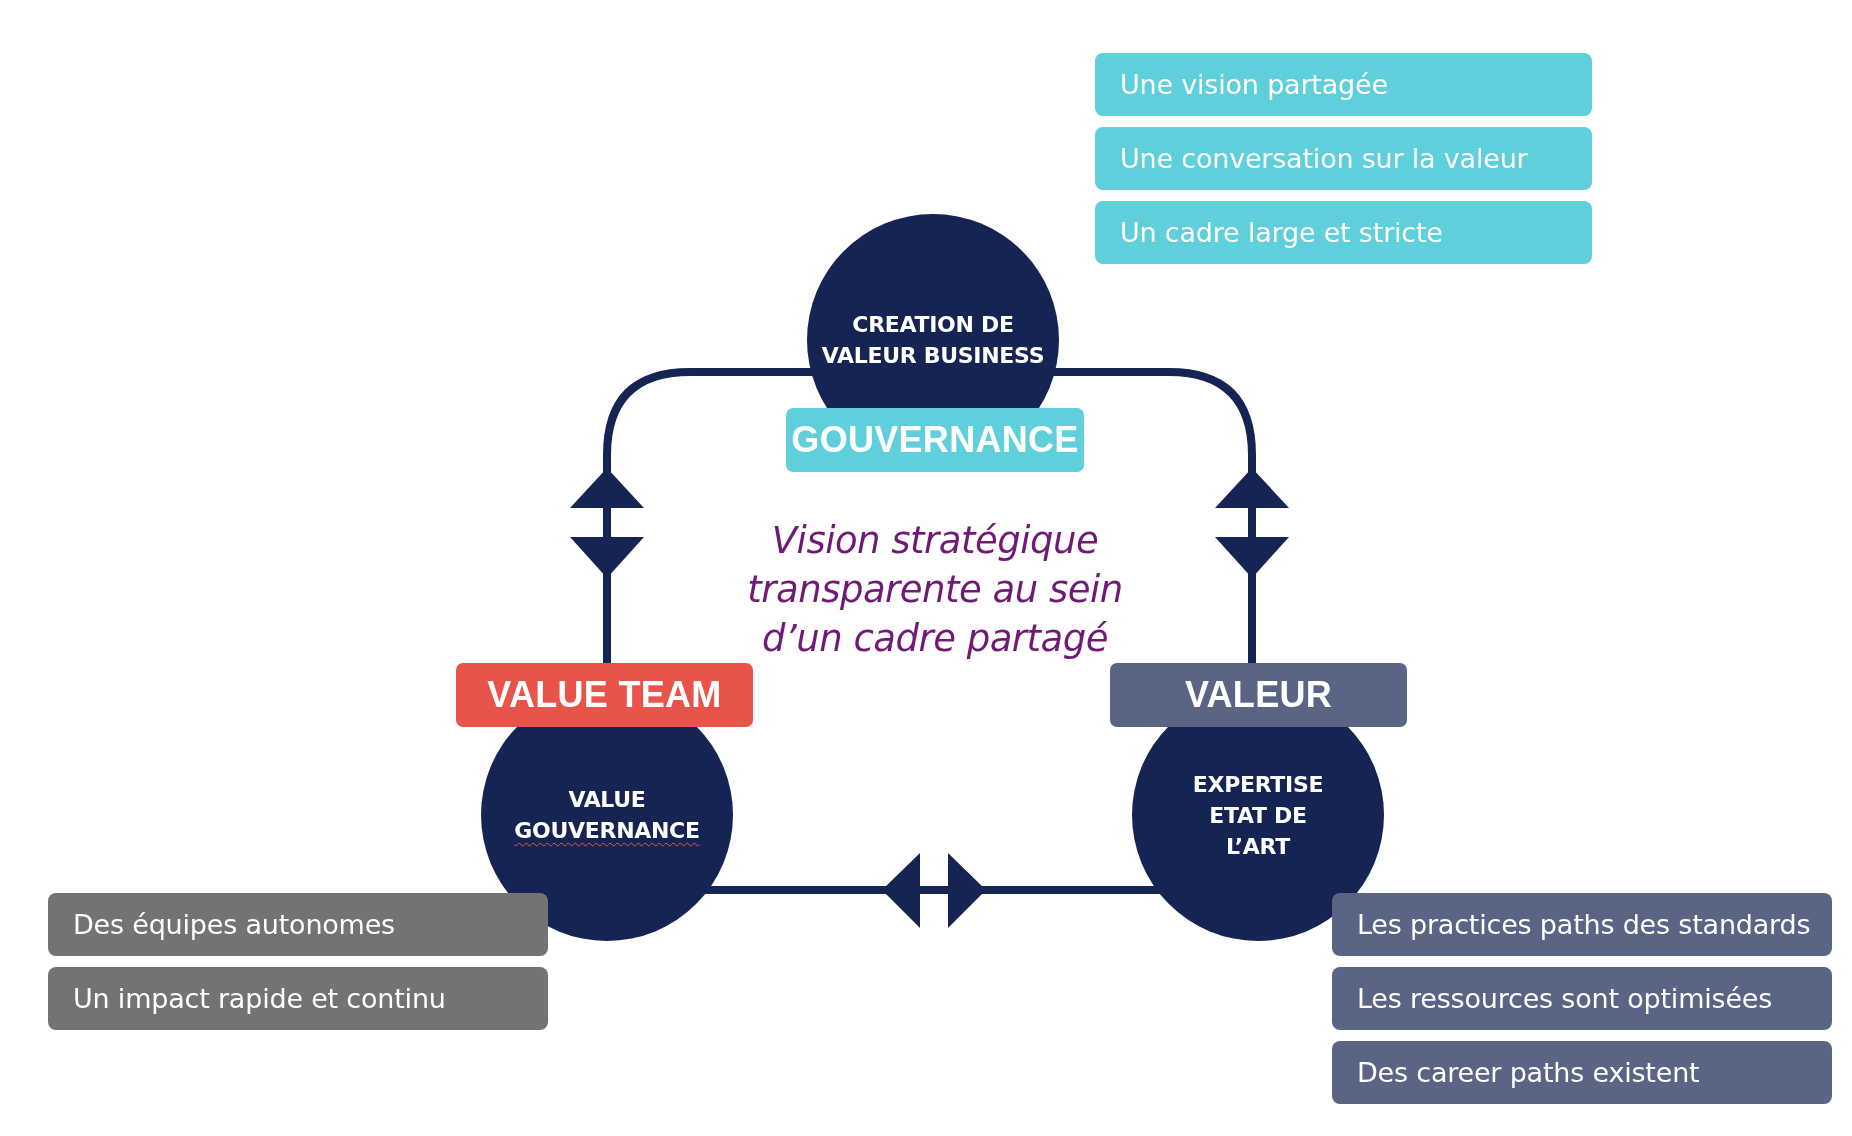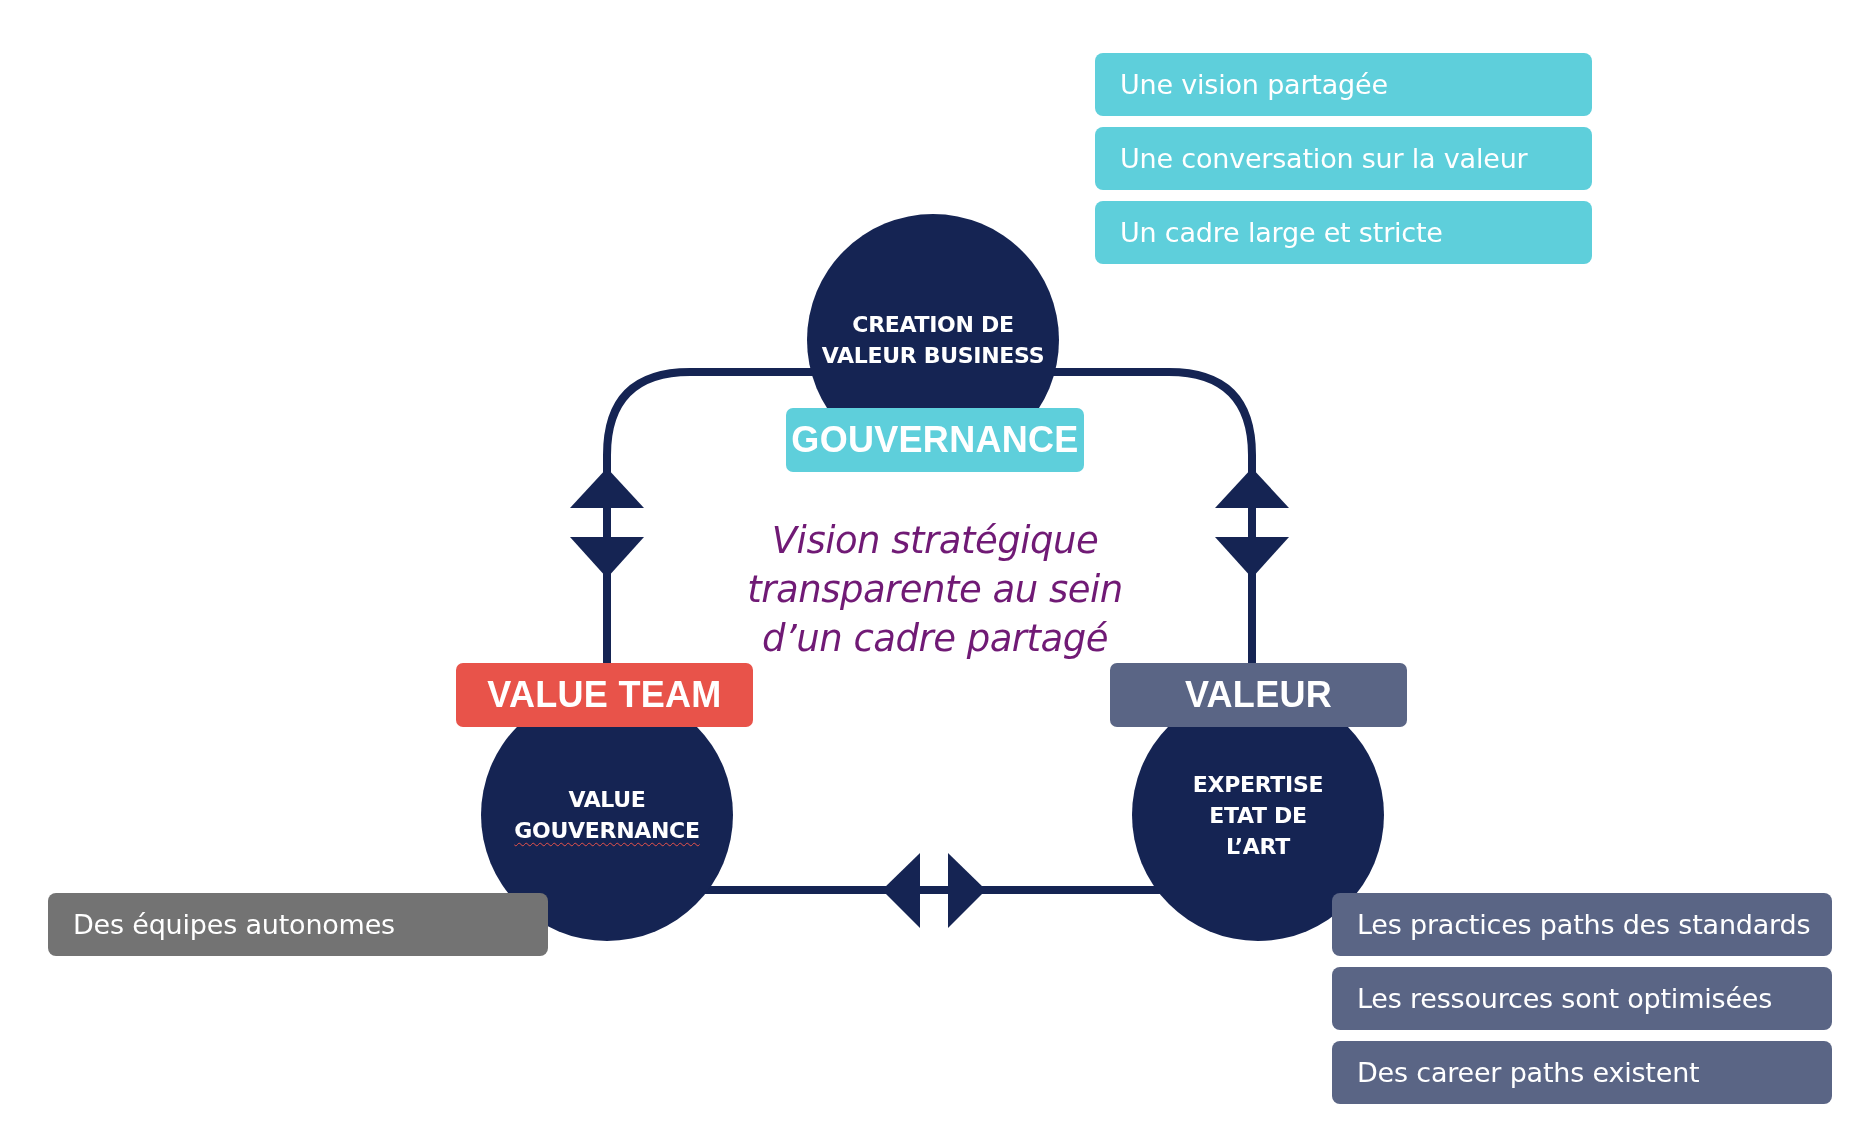--- a/index.html
+++ b/index.html
@@ -87,20 +87,21 @@
 <div id="tag-valueteam" class="tag">VALUE TEAM</div>
 <div id="tag-studio" class="tag">VALEUR</div>
 
 <div id="list-top" class="list">
   <div class="item">Une vision partagée</div>
   <div class="item">Une conversation sur la valeur</div>
   <div class="item">Un cadre large et stricte</div>
 </div>
 <div id="list-left" class="list">
   <div class="item">Des équipes autonomes</div>
+  <div class="item">Un impact rapide et continu</div>
 </div>
 <div id="list-right" class="list">
   <div class="item">Les practices paths des standards</div>
   <div class="item">Les ressources sont optimisées</div>
   <div class="item">Des career paths existent</div>
 </div>
 
 <div id="center-text">
   <div>Vision stratégique</div>
   <div>transparente au sein</div>

